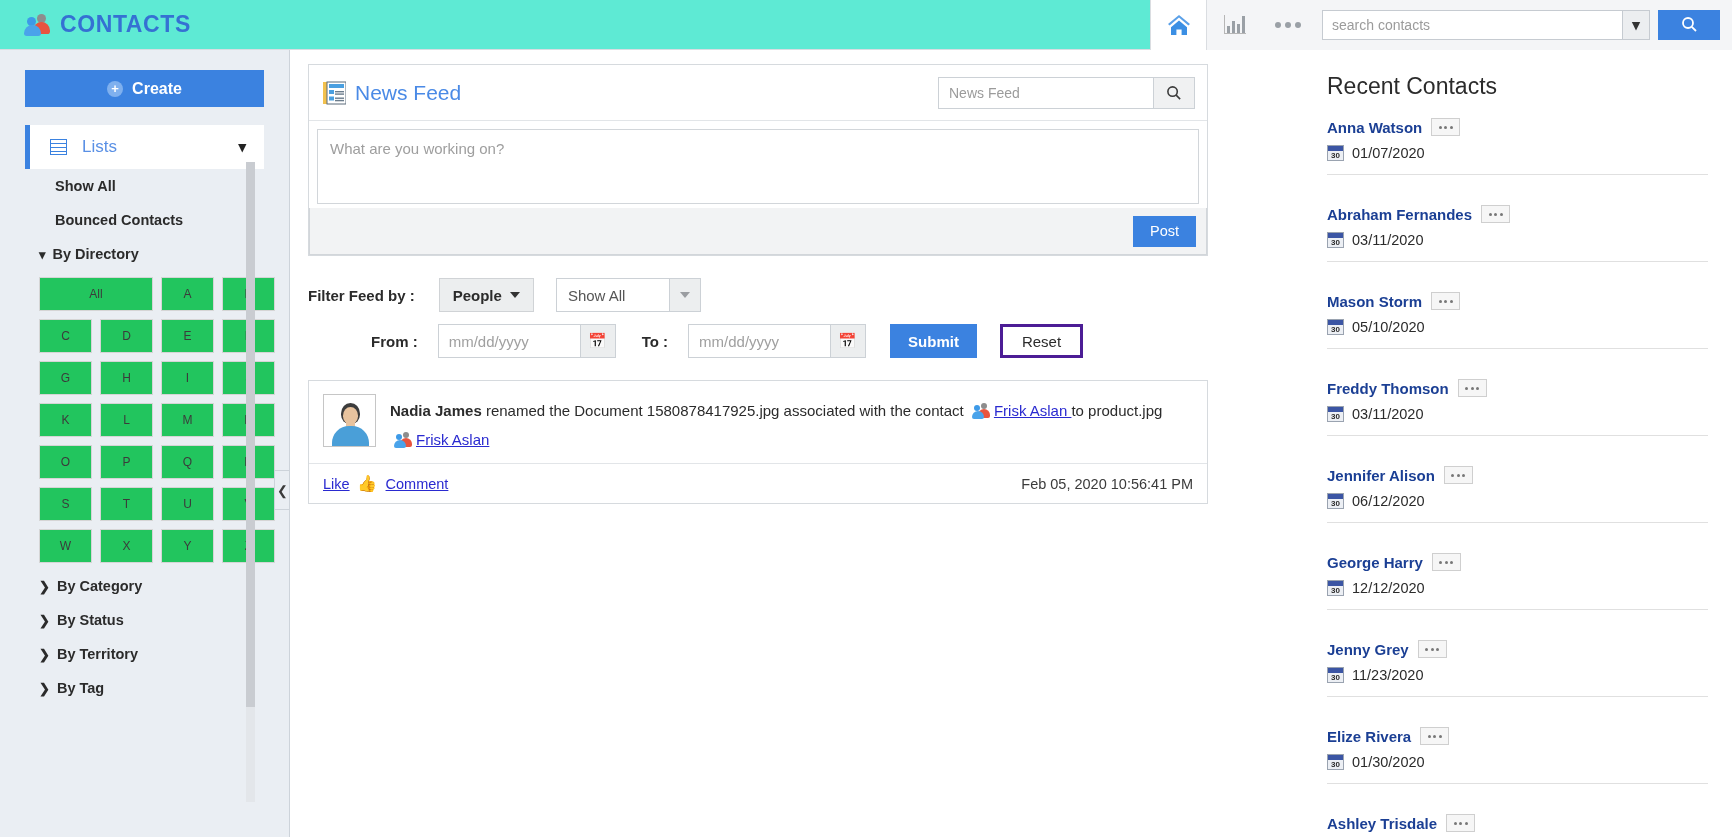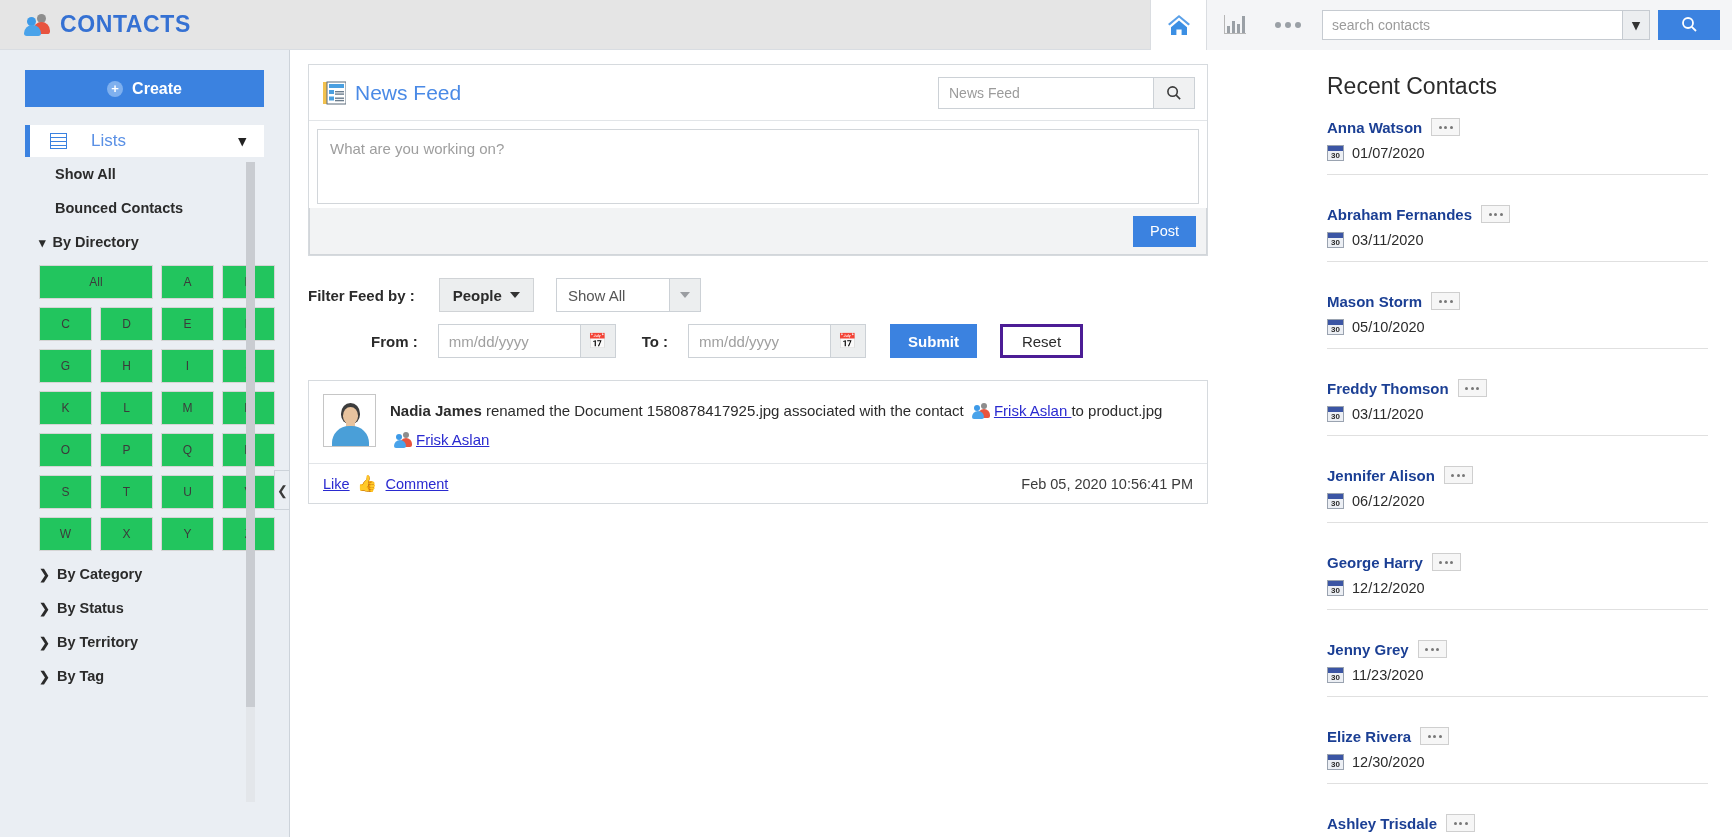--- a/index.html
+++ b/index.html
@@ -6,21 +6,21 @@
   html, body {
     margin: 0; padding: 0;
     width: 1732px; height: 837px;
     font-family: "Liberation Sans", sans-serif;
     background: #ffffff;
     overflow: hidden;
   }
   
   .topbar {
     height: 50px;
-    background: #e5e5e5;
+    background: #5eead4;
     border-bottom: 1px solid #d9dde2;
     display: flex;
     align-items: center;
     position: relative;
   }
   .brand {
     display: flex; align-items: center; gap: 10px;
     padding-left: 24px;
   }
   .brand-title {
@@ -86,22 +86,22 @@
     font-size: 16px; font-weight: bold; cursor: pointer;
     border: 1px solid #3b82e0;
   }
   .plus-circle {
     width: 16px; height: 16px; border-radius: 50%;
     background: #7fb0ee; color: #fff; font-size: 13px; line-height: 15px;
     text-align: center; font-weight: bold;
   }
   .lists-hdr {
     margin: 18px 25px 0 25px;
-    background: #fff; height: 32px;
-    display: flex; align-items: center; gap: 24px;
+    background: #fff; height: 44px;
+    display: flex; align-items: center; gap: 15px;
     padding-left: 20px; border-left: 5px solid #3b82e0;
     cursor: pointer;
   }
   .grid-ico { width:17px; height:16px; border:1.6px solid #3b82e0; display:block; position:relative; background:#fff;}
   .grid-ico:before{content:"";position:absolute;left:0;top:3px;width:100%;height:1.4px;background:#3b82e0;box-shadow:0 4px 0 #3b82e0,0 8px 0 #3b82e0;}
   .lists-label { color: #5a90e5; font-size: 17px; }
   .chev-down { margin-left: auto; margin-right: 18px; font-size: 15px; color: #222; font-weight: bold;}
   .snav { padding: 0 25px; }
   .snav-item {
     font-size: 14.5px; font-weight: bold; color: #2b2b2b;
@@ -599,21 +599,21 @@
           <div class="cname-line">
             <span class="cname">Elize Rivera</span>
             <span class="cdots">
               <i></i>
               <i></i>
               <i></i>
             </span>
           </div>
           <div class="cdate-line">
             <span class="cal-ico">30</span>
-            <span class="cdate">12/30/2020</span>
+            <span class="cdate">01/30/2020</span>
           </div>
         </div>
         <div class="contact-row">
           <div class="cname-line">
             <span class="cname">Ashley Trisdale</span>
             <span class="cdots">
               <i></i>
               <i></i>
               <i></i>
             </span>

